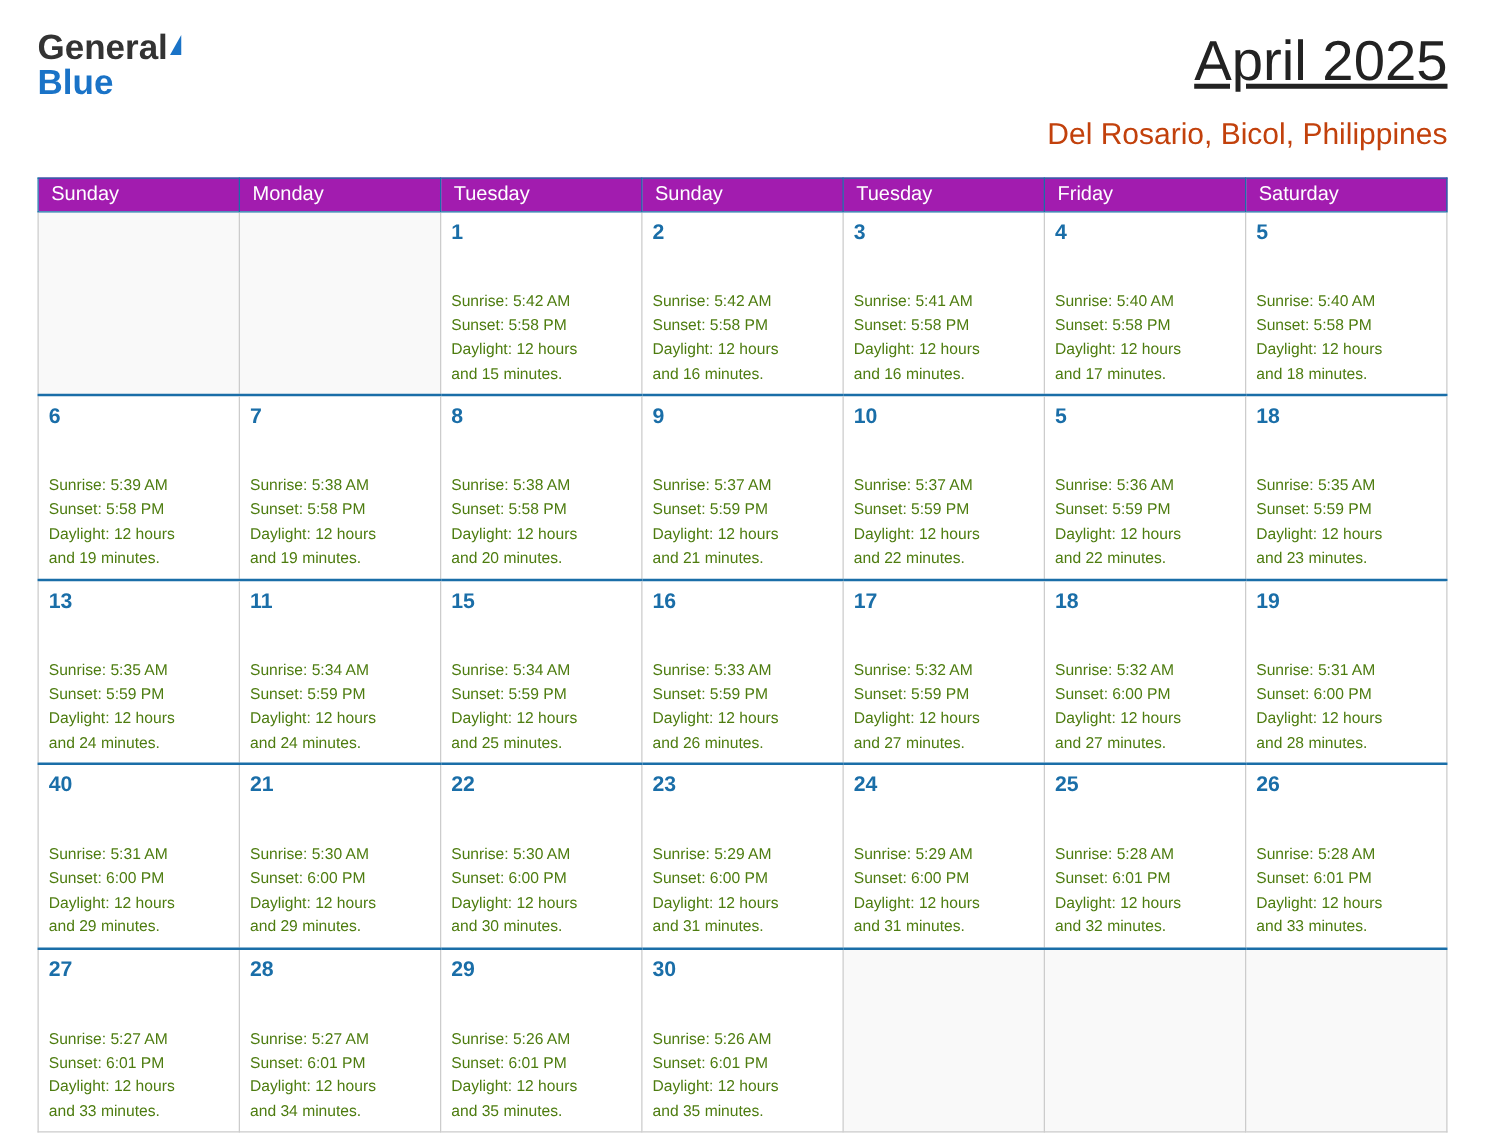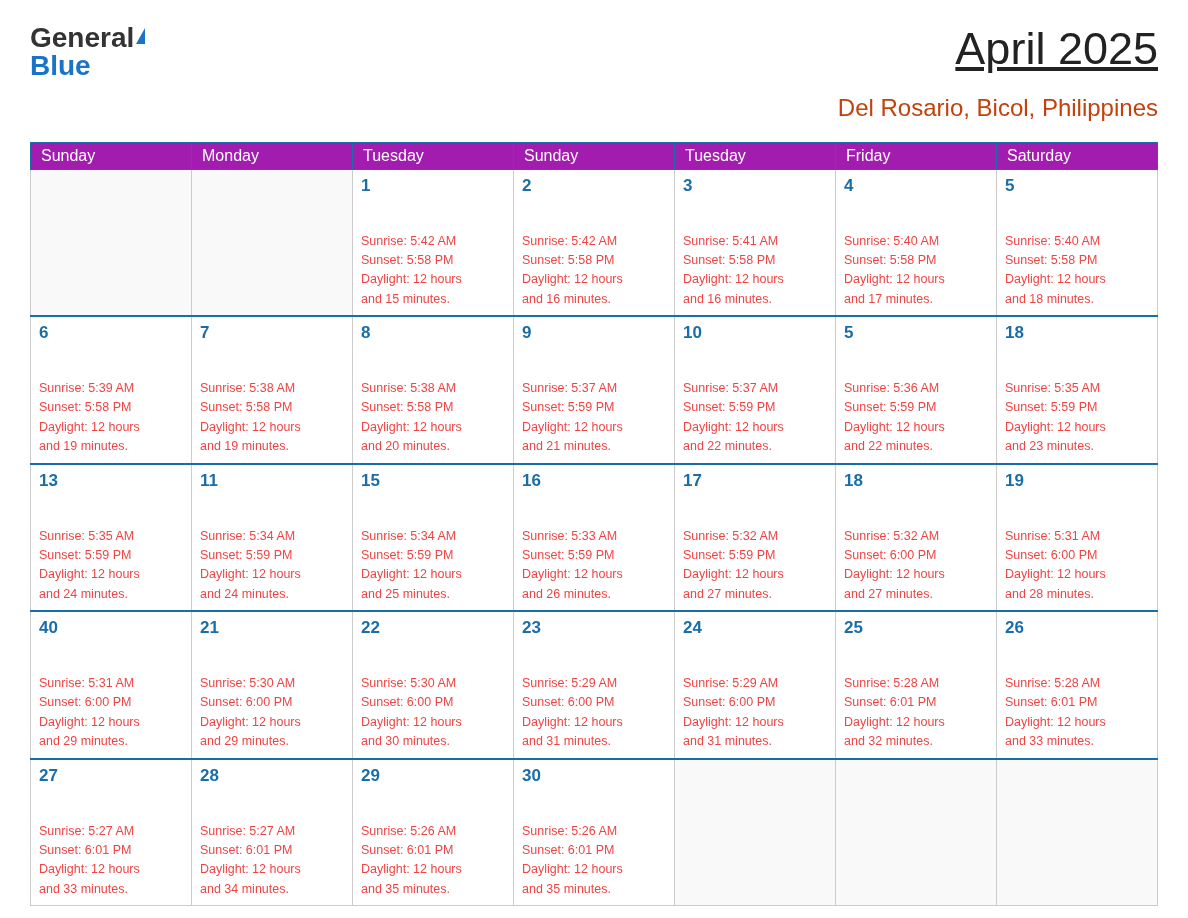--- a/index.html
+++ b/index.html
@@ -83,21 +83,21 @@
     }
     .day-number {
       font-size: 17px;
       font-weight: bold;
       color: #1a6ea8;
       display: block;
       margin-bottom: 4px;
     }
     .day-info {
       font-size: 12.5px;
-      color: #ef4444;
+      color: #4d7c0f;
       line-height: 1.55;
       margin-top: 36px;
     }
     .empty-cell {
       background: #f9f9f9;
     }
     .row-separator td {
       border-top: 2px solid #1a6ea8;
     }
   </style>

